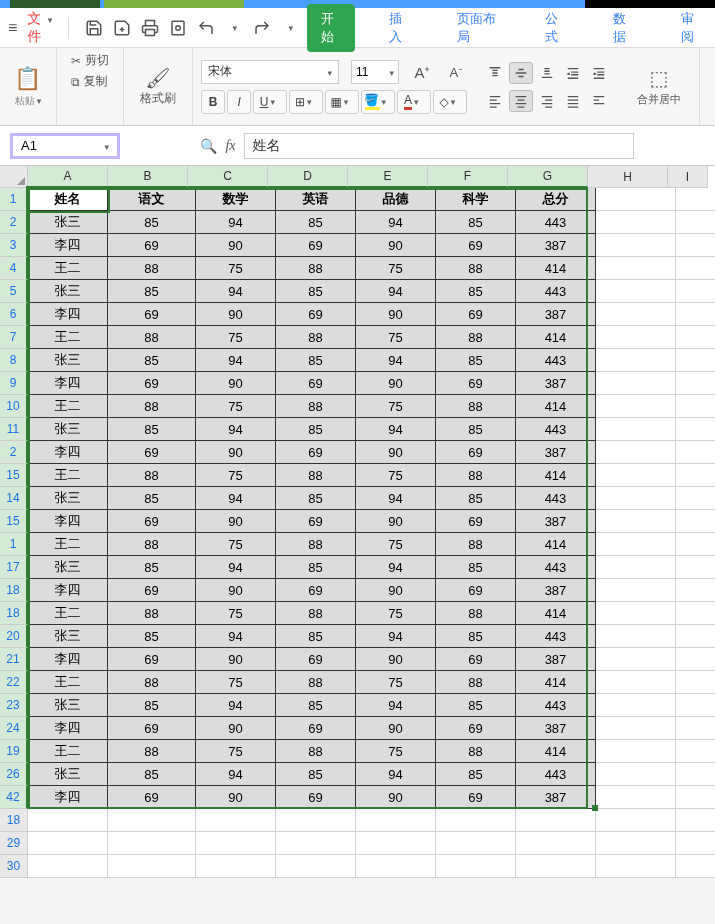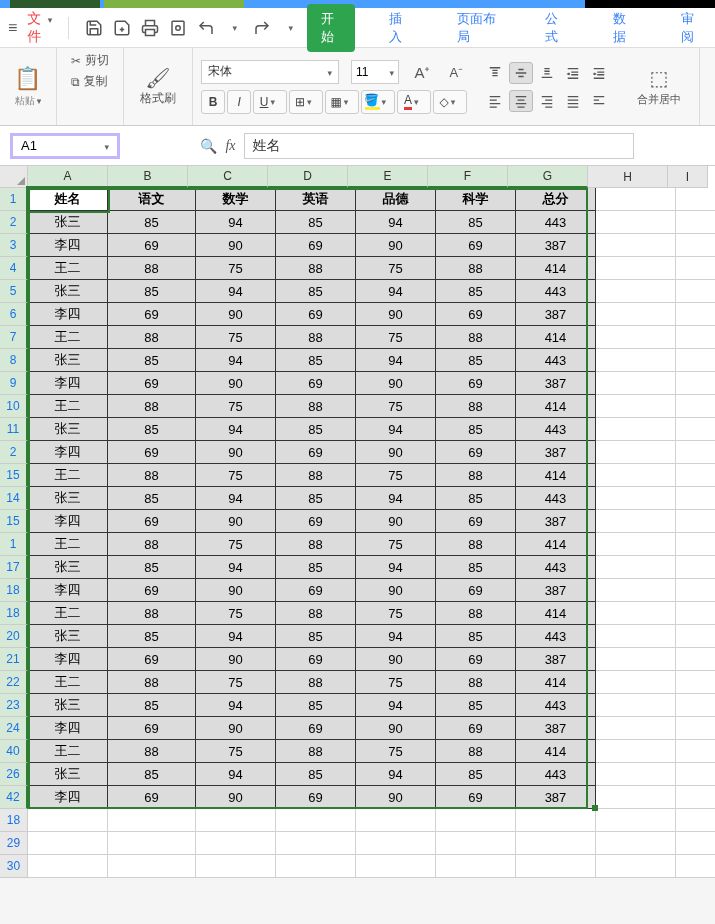--- a/index.html
+++ b/index.html
@@ -332,21 +332,21 @@
         <div class="row-h sel">15</div>
         <div class="row-h sel">1</div>
         <div class="row-h sel">17</div>
         <div class="row-h sel">18</div>
         <div class="row-h sel">18</div>
         <div class="row-h sel">20</div>
         <div class="row-h sel">21</div>
         <div class="row-h sel">22</div>
         <div class="row-h sel">23</div>
         <div class="row-h sel">24</div>
-        <div class="row-h sel">40</div>
+        <div class="row-h sel">19</div>
         <div class="row-h sel">26</div>
         <div class="row-h sel">42</div>
         <div class="row-h">18</div>
         <div class="row-h">29</div>
         <div class="row-h">30</div>
       </div>
     <div class="cells" id="cells">
       <div class="selection-border" id="sel-border" style="height: 621px;"></div>
     <div class="data-row">
           <div class="cell cw-a in-sel hdr active">姓名</div>

